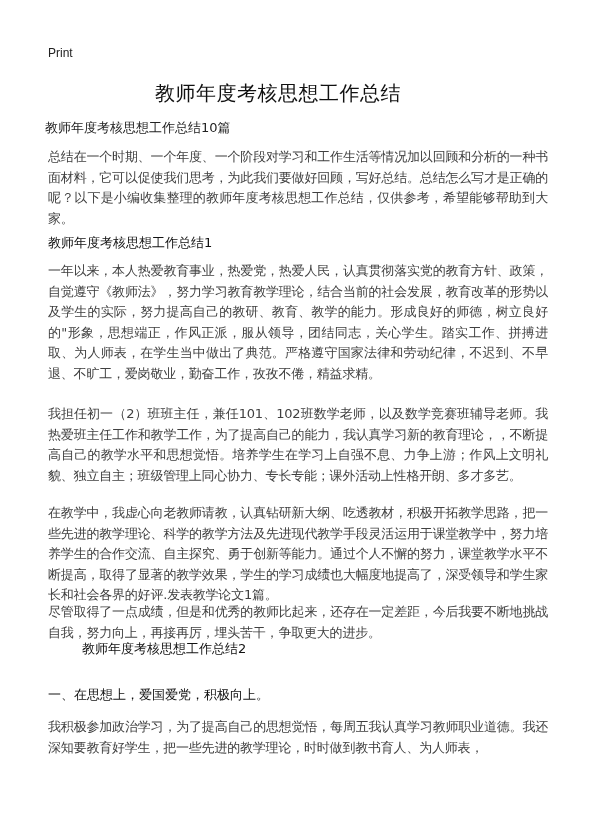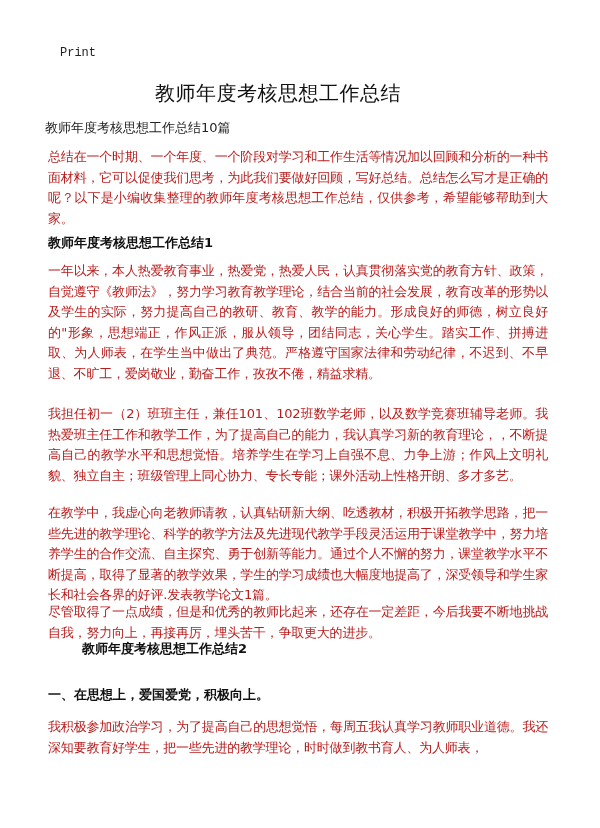--- a/index.html
+++ b/index.html
@@ -1,26 +1,26 @@
 <!DOCTYPE html>
 <html><head>
 <meta charset="utf-8">
 <style>
   html, body { margin: 0; padding: 0; background: #ffffff; }
   body { width: 600px; height: 828px; overflow: hidden; position: relative;
          font-family: "DejaVu Sans", "Liberation Sans", sans-serif; color: #1a1a1a; }
   .page { position: absolute; left: 0; top: 0; width: 600px; height: 828px; }
-  .print { position: absolute; left: 60px; top: 46px; font-family: Liberation Mono, monospace;
+  .print { position: absolute; left: 48px; top: 46px; font-family: Liberation Sans, sans-serif;
            font-size: 12px; color: #222; }
   .title { position: absolute; left: 0; width: 556px; top: 80px; text-align: center;
            font-size: 20px; font-weight: normal; letter-spacing: 0.5px; color: #111; margin: 0; }
   .subtitle { position: absolute; left: 45px; top: 119px; font-size: 13px; color: #222; }
   .para { position: absolute; left: 48px; width: 500px; font-size: 13px; line-height: 20.5px;
-          color: #b91c1c; margin: 0; text-align: justify; letter-spacing: -0.2px; }
-  .heading { position: absolute; left: 48px; font-size: 13px; font-weight: bold; color: #111; margin: 0; }
+          color: #404040; margin: 0; text-align: justify; letter-spacing: -0.2px; }
+  .heading { position: absolute; left: 48px; font-size: 13px; font-weight: normal; color: #111; margin: 0; }
 </style>
 </head>
 <body>
 
 <div class="page">
   <div class="print">Print</div>
 
   <h1 class="title">教师年度考核思想工作总结</h1>
 
   <div class="subtitle">教师年度考核思想工作总结10篇</div>

